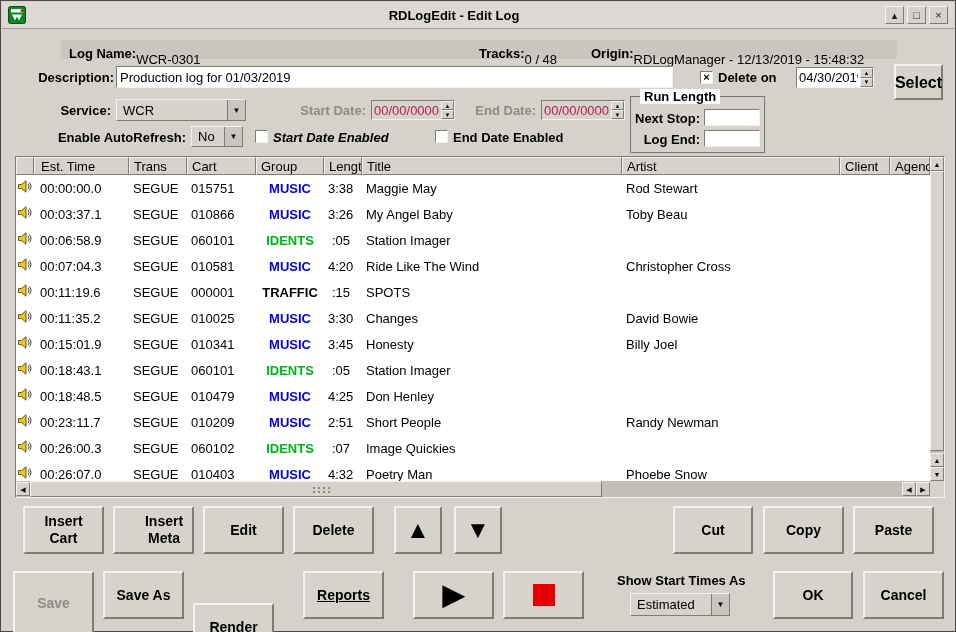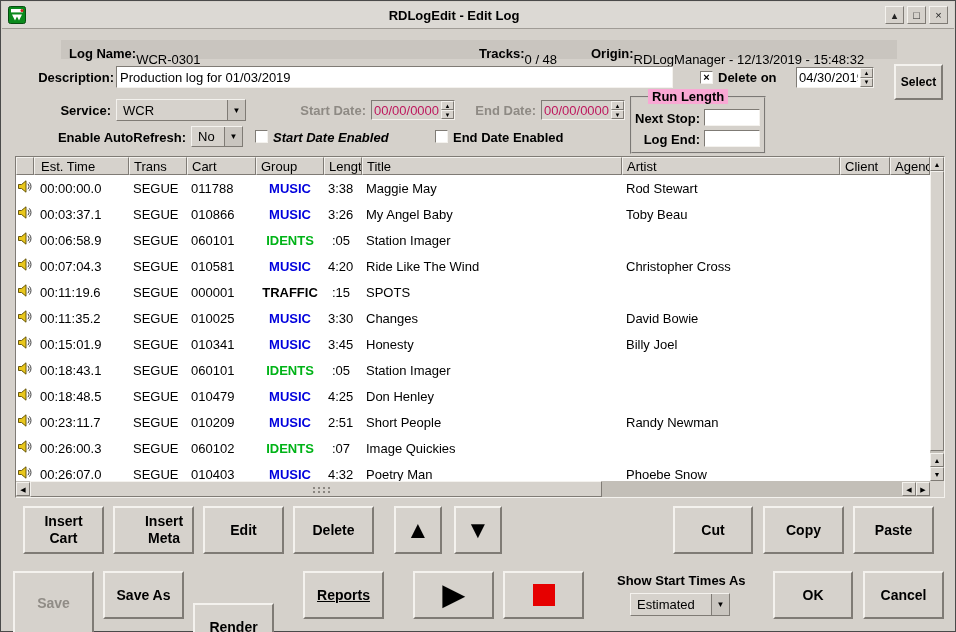--- a/index.html
+++ b/index.html
@@ -54,21 +54,21 @@
              display:flex;align-items:center;justify-content:center;font-size:8px;}
 
   
   .check{width:13px;height:13px;background:#fff;display:flex;align-items:center;justify-content:center;
          font-size:11px;font-weight:bold;line-height:1;cursor:pointer;box-sizing:border-box;
          border-top:1px solid #7f7b75;border-left:1px solid #7f7b75;
          border-bottom:1px solid #f4f2ee;border-right:1px solid #f4f2ee;}
 
   
   .groupbox{position:absolute;border:2px groove #cfcbc5;box-sizing:border-box;}
-  .groupbox .legend{position:absolute;top:-9px;left:16px;background:#f9a8d4;padding:0 4px;
+  .groupbox .legend{position:absolute;top:-9px;left:8px;background:#ffffff;padding:0 4px;
                     font-weight:bold;white-space:nowrap;}
 
   
   .tframe{position:absolute;left:14px;top:155px;width:930px;height:342px;box-sizing:border-box;
           border-top:1px solid #7f7b75;border-left:1px solid #7f7b75;
           border-bottom:1px solid #f4f2ee;border-right:1px solid #f4f2ee;background:#d5d1cb;}
   .thead{position:absolute;left:0;top:0;width:914px;height:18px;display:flex;overflow:hidden;}
   .hc{flex:0 0 auto;box-sizing:border-box;padding:1px 4px;background:#d6d2cc;font-size:13px;
       border-top:1px solid #f4f2ee;border-left:1px solid #f4f2ee;
       border-right:1px solid #7f7b75;border-bottom:1px solid #7f7b75;
@@ -153,21 +153,21 @@
     <span>×</span>
   </div>
   <div class="abs lab" style="left:717px;top:69px;">Delete on</div>
   <div class="abs spin" style="left:795px;top:66px;width:78px;height:21px;">
     <input value="04/30/2019" style="">
     <div class="spin-btns">
       <div class="spin-b">▲</div>
       <div class="spin-b">▼</div>
     </div>
   </div>
-  <button class="btn" style="left:893px;top:63px;width:49px;height:27px;font-size:12px;padding:16px;">Select</button>
+  <button class="btn" style="left:893px;top:63px;width:49px;height:27px;font-size:16px;padding:16px;">Select</button>
 
   <div class="abs lab rlab" style="left:38px;top:102px;width:72px;">Service:</div>
   <div class="abs combo" style="left:115px;top:98px;width:130px;height:22px;">
     <span class="combo-text">WCR</span>
     <span class="combo-btn">▼</span>
   </div>
 
   <div class="abs lab rlab gray" style="left:283px;top:102px;width:82px;">Start Date:</div>
   <div class="abs spin dis" style="left:370px;top:99px;width:84px;height:20px;">
     <input value="00/00/0000" style="">
@@ -222,21 +222,21 @@
   <div class="trow">
     <div class="c c-icon">
       <svg width="15" height="15" viewBox="0 0 15 15">
         <path d="M1.5 5.5h3L9 1.8v11.4L4.5 9.5h-3z" fill="#e9c71c" stroke="#5a4a00" stroke-width="0.9"></path>
         <path d="M10.8 4.8a3.6 3.6 0 0 1 0 5.4" fill="none" stroke="#3c3c3c" stroke-width="1"></path>
         <path d="M12.3 3.4a5.8 5.8 0 0 1 0 8.2" fill="none" stroke="#3c3c3c" stroke-width="1"></path>
       </svg>
     </div>
     <div class="c c-time">00:00:00.0</div>
     <div class="c c-trans">SEGUE</div>
-    <div class="c c-cart">011788</div>
+    <div class="c c-cart">015751</div>
     <div class="c c-group" style="color: rgb(0, 0, 221);">MUSIC</div>
     <div class="c c-len">3:38</div>
     <div class="c c-title">Maggie May</div>
     <div class="c c-artist">Rod Stewart</div>
     <div class="c c-client"></div>
     <div class="c c-agency"></div>
   </div>
 
   <div class="trow">
     <div class="c c-icon">

